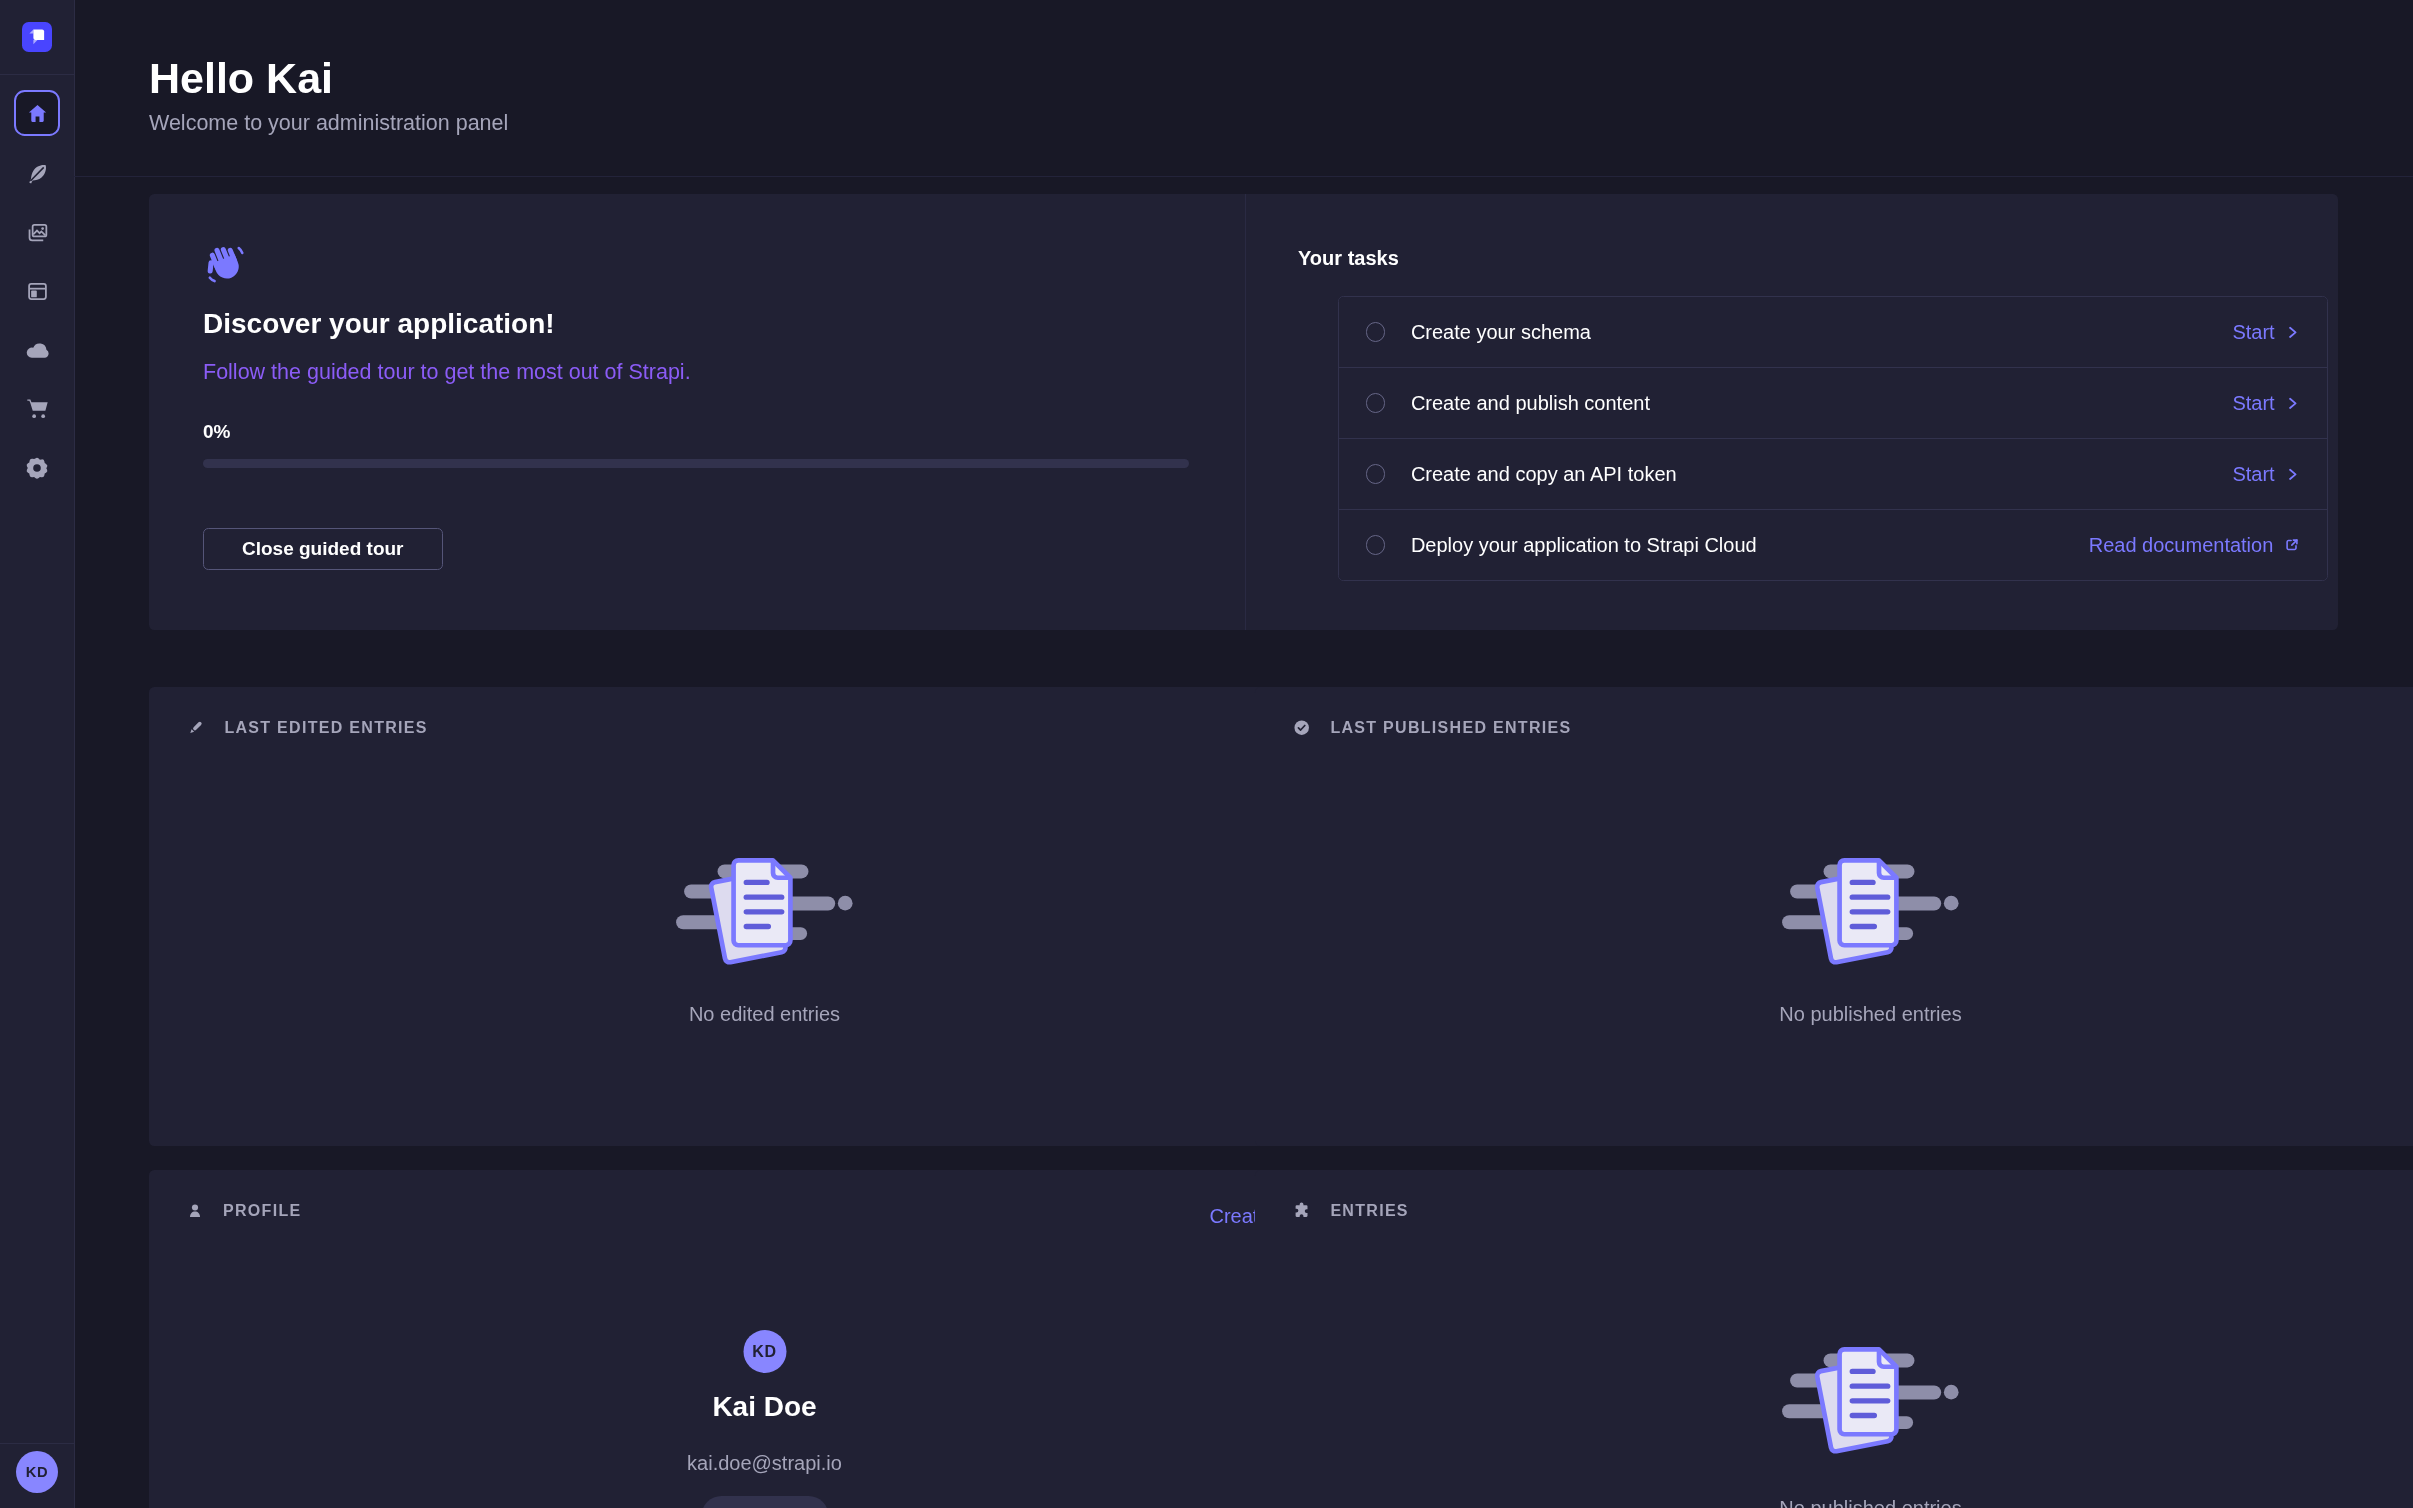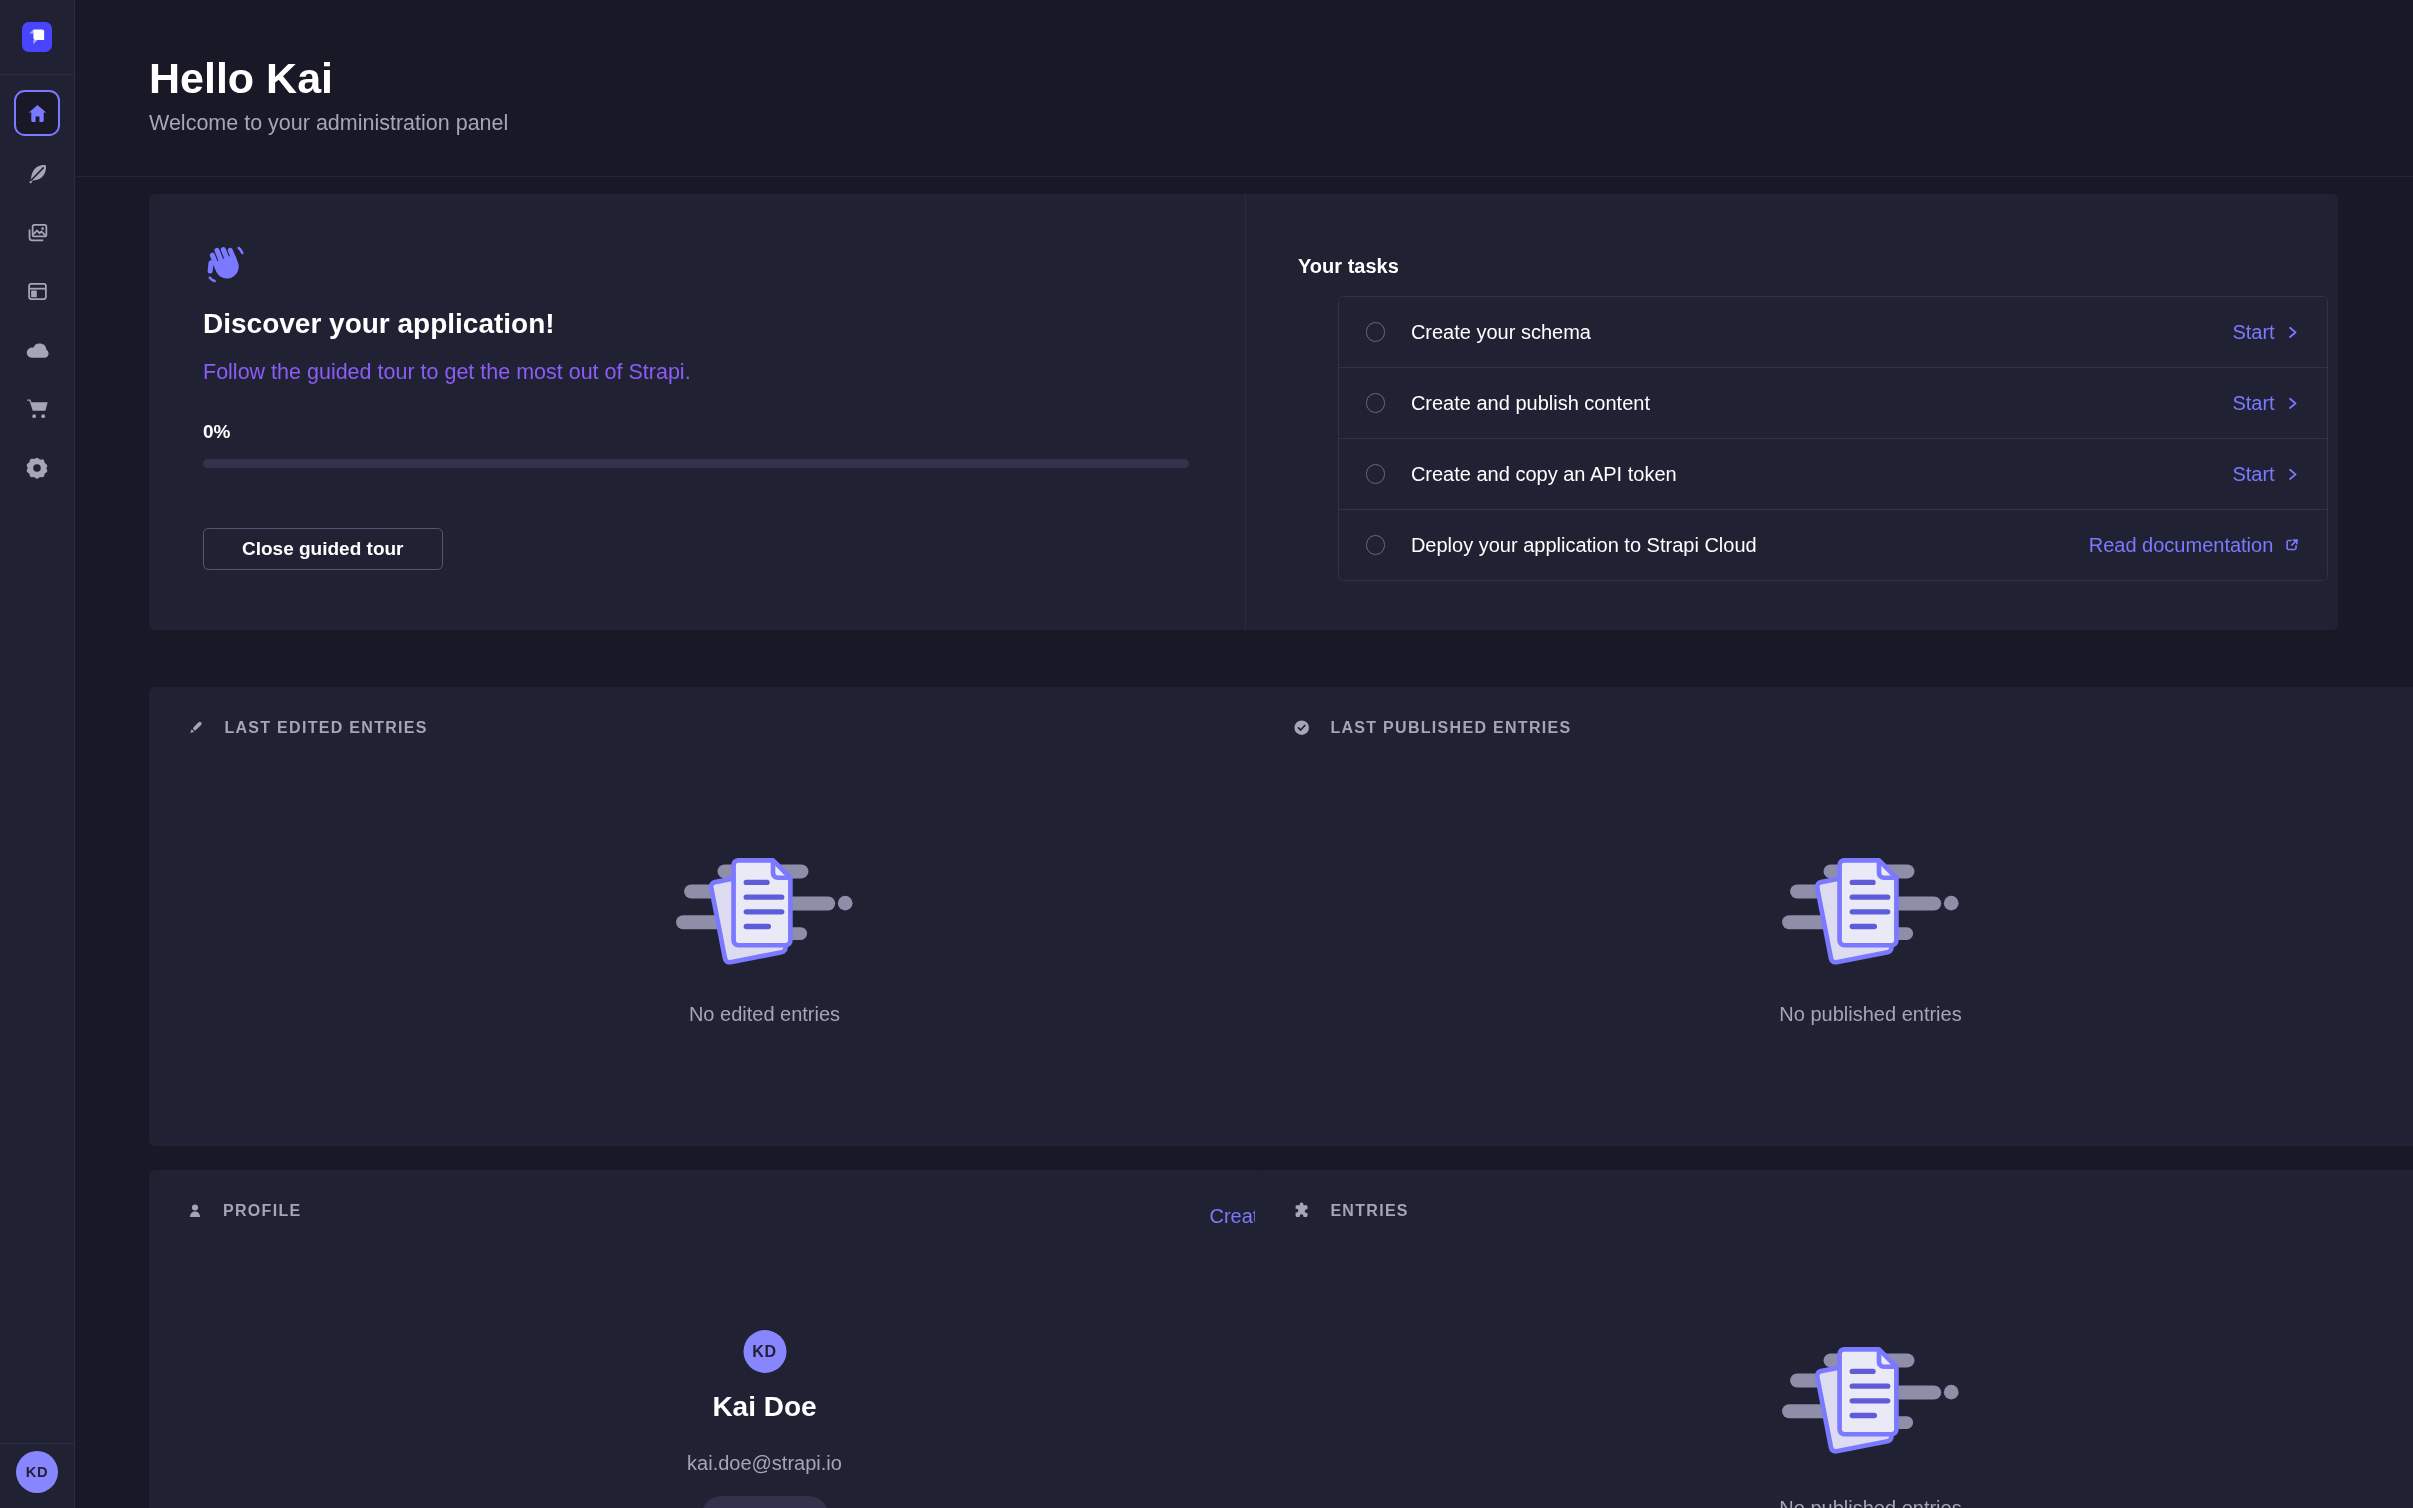--- a/index.html
+++ b/index.html
@@ -28,21 +28,21 @@
   .tour-card{position:absolute;left:149px;top:194px;width:2189px;height:436px;background:#212134;border-radius:5.4px;}
   .wave{position:absolute;left:54px;top:48px;width:44px;height:44px;}
   .tour-title{position:absolute;left:54px;top:114px;font-size:28px;font-weight:600;color:#ffffff;}
   .tour-desc{position:absolute;left:54px;top:166px;font-size:21.5px;color:#8b5cf6;}
   .tour-pct{position:absolute;left:54px;top:227px;font-size:19px;font-weight:600;color:#ffffff;}
   .progress{position:absolute;left:54px;top:265px;width:986px;height:8.7px;border-radius:4.7px;background:#32324d;overflow:hidden;}
   .progress-fill{height:100%;border-radius:4.7px;background:#7b79ff;width:0%;}
   .close-btn{position:absolute;left:54px;top:334px;height:42px;padding:0 38px;border:0.7px solid #555578;border-radius:5.4px;background:transparent;color:#ffffff;font-size:19px;font-weight:600;display:inline-flex;align-items:center;font-family:"Liberation Sans",sans-serif;}
   .tour-vdivider{position:absolute;left:1096px;top:0;width:0.7px;height:436px;background:#2a2a43;}
 
-  .tasks-title{position:absolute;left:1149px;top:60px;font-size:20px;line-height:24px;font-weight:600;color:#ffffff;}
+  .tasks-title{position:absolute;left:1149px;top:52px;font-size:20px;line-height:24px;font-weight:600;color:#ffffff;}
   .tasks-list{position:absolute;left:1189px;top:102px;width:988px;border:0.7px solid #32324d;border-radius:5.4px;overflow:hidden;}
   .task-row{height:70px;display:flex;align-items:center;padding:0 27px;border-top:0.7px solid #32324d;background:#212134;}
   .task-row:first-child{border-top:none;}
   .task-circle{width:17.4px;height:17.4px;border:1.3px solid #666687;border-radius:50%;flex:none;}
   .task-label{margin-left:25.5px;font-size:20px;color:#ffffff;}
   .task-action{margin-left:auto;display:flex;align-items:center;gap:10.7px;color:#7b79ff;font-size:20px;cursor:pointer;}
 
   
   .widget-card{position:absolute;background:#212134;border-radius:5.4px;width:1231px;}
   #w-edited{left:149px;top:687px;height:459px;}

